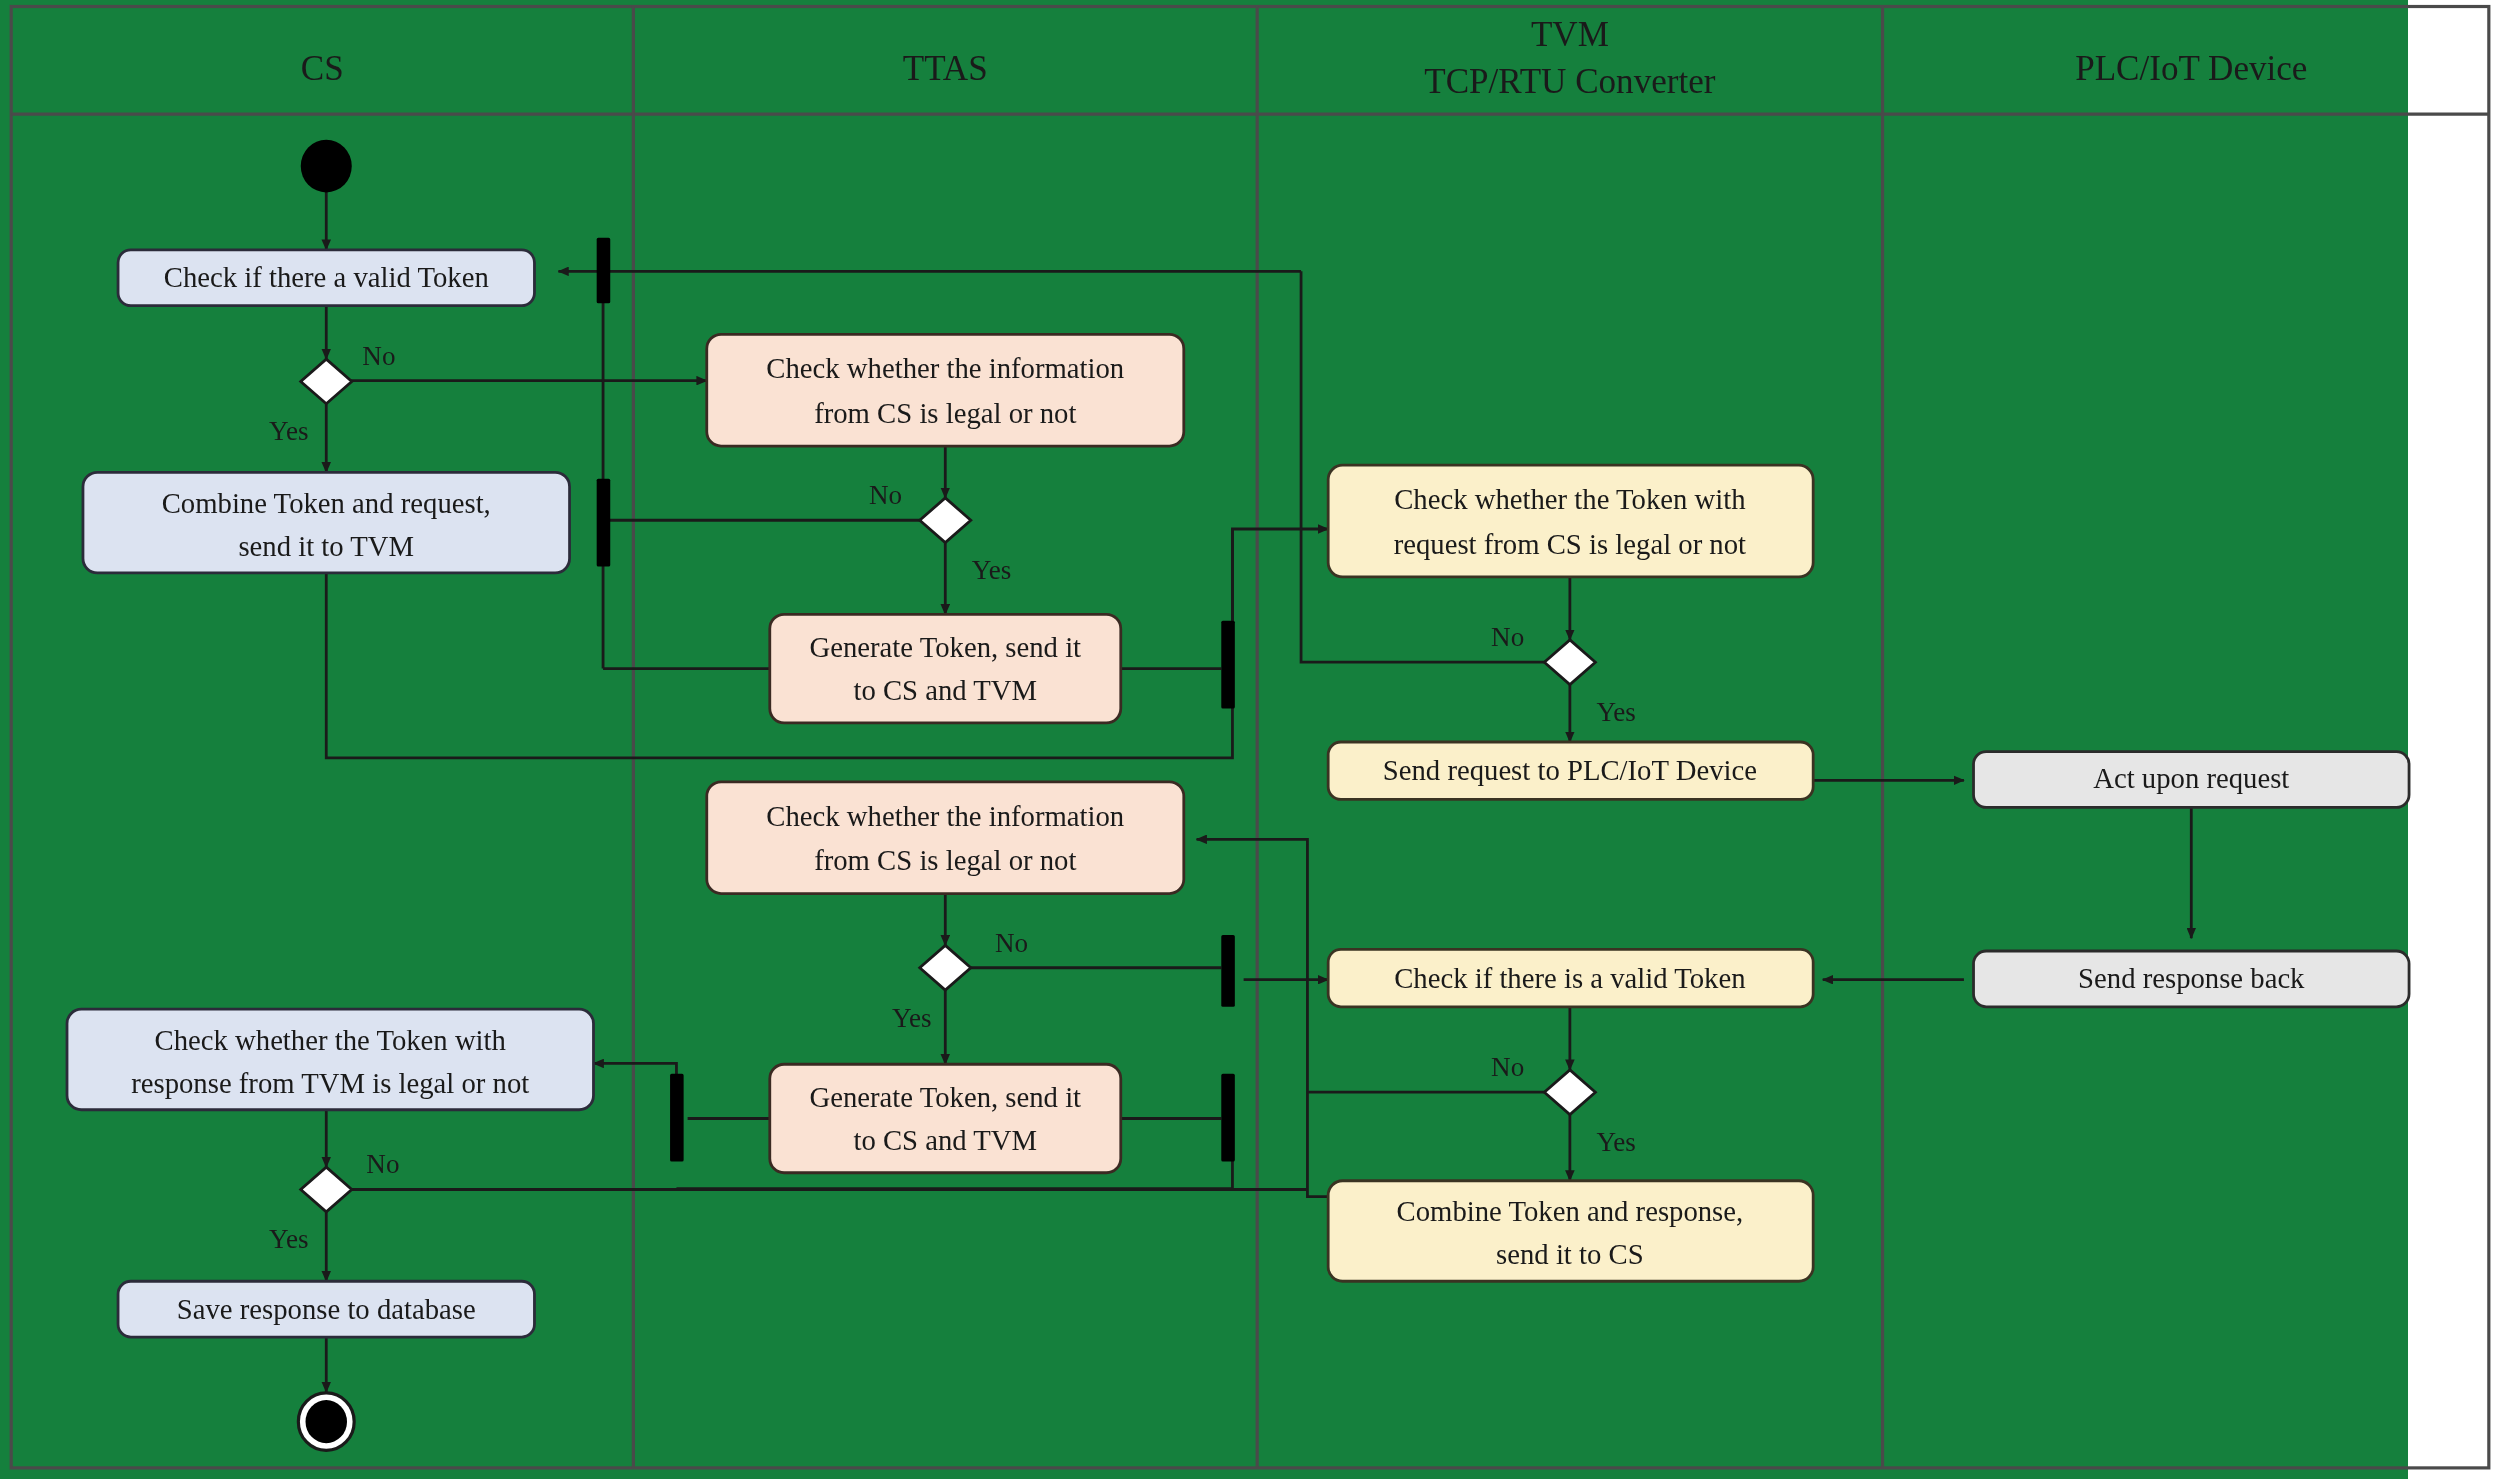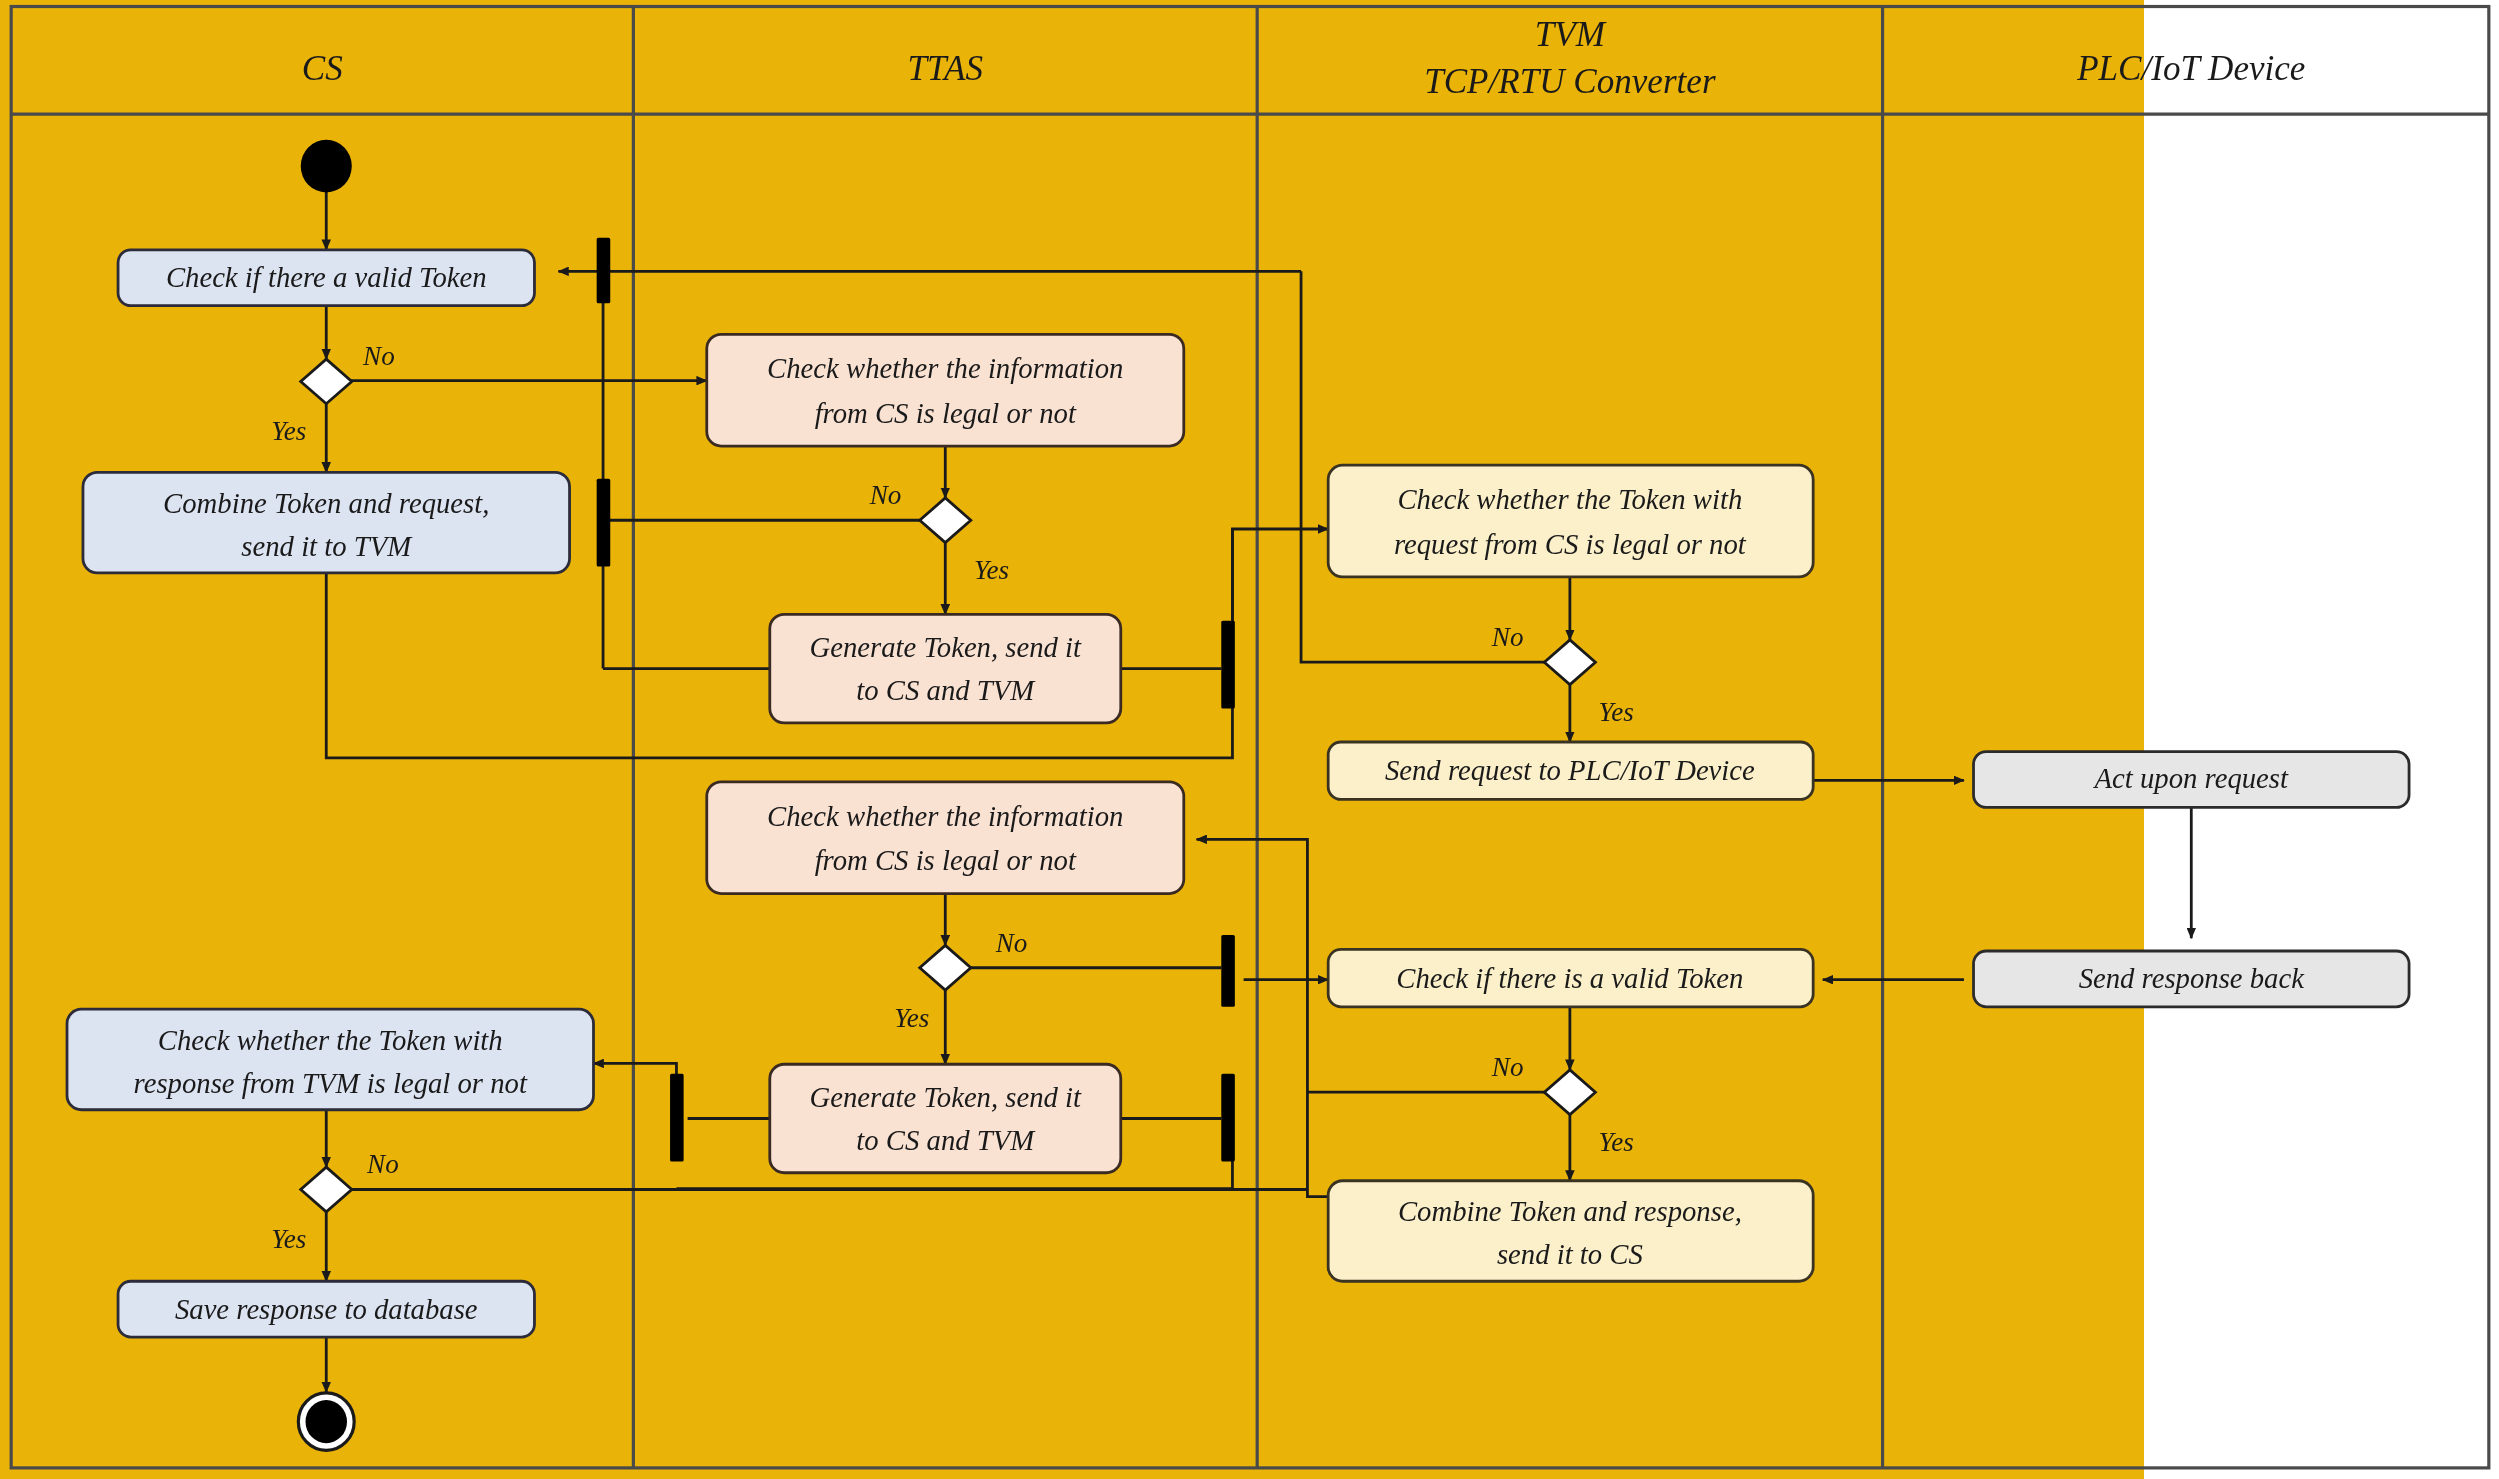--- a/index.html
+++ b/index.html
@@ -1,17 +1,17 @@
 <!DOCTYPE html>
 <html style="font-size:12.8px"><head>
 <meta charset="utf-8">
 <style>
   html,body{margin:0;padding:0;background:#ffffff;}
   body{font-family:"Liberation Serif", serif;}
-  #stage{position:relative;width:2144px;height:1480px;background:#eab308;font-style:italic;}
+  #stage{position:relative;width:2408px;height:1480px;background:#15803d;}
   svg{display:block;}
   .lane-title{font-family:"Liberation Serif", serif;font-size:44px;fill:#1a1a1a;text-anchor:middle;}
   .node-label{font-family:"Liberation Serif", serif;font-size:36px;fill:#1a1a1a;text-anchor:middle;}
   .edge-label{font-family:"Liberation Serif", serif;font-size:34px;fill:#1a1a1a;text-anchor:middle;}
 </style>
 </head>
 <body>
 
 <div id="stage">
 <svg width="2500" height="1480" viewBox="0 0 3134 1855">

